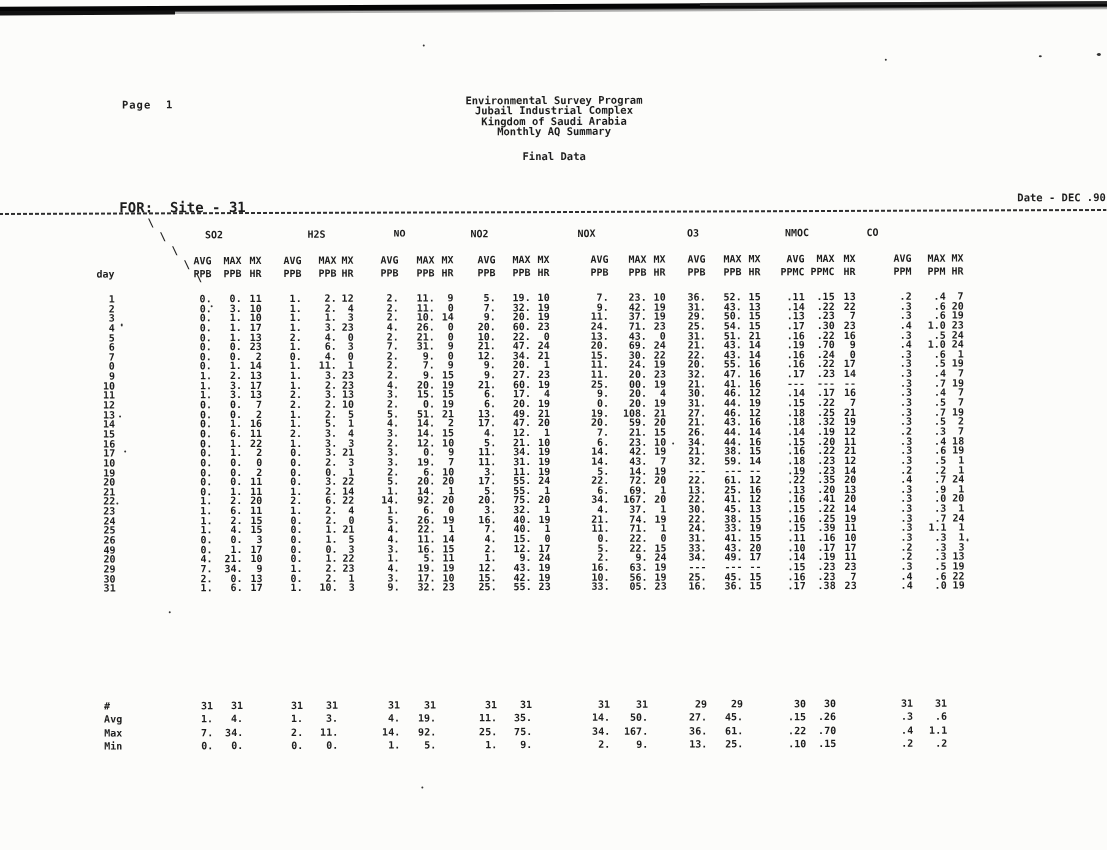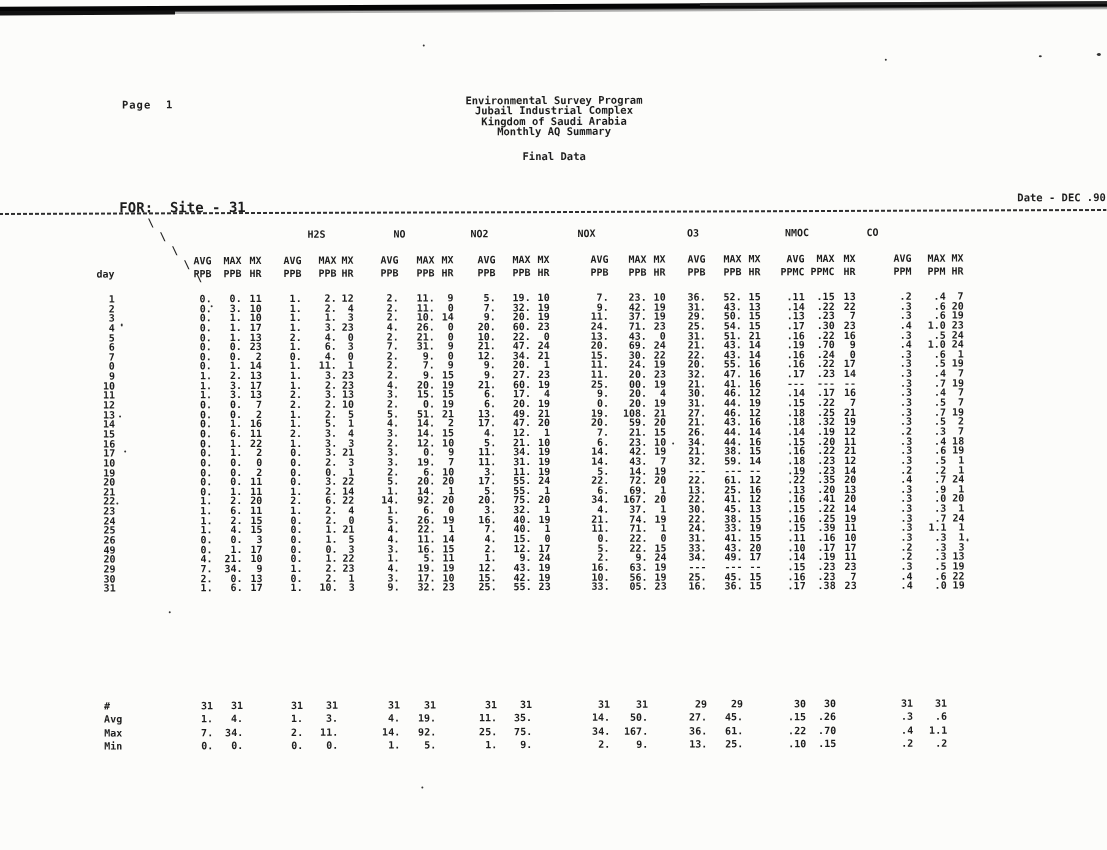--- a/index.html
+++ b/index.html
@@ -28,21 +28,21 @@
   .diag span{position:absolute;font-weight:bold;font-size:11px;color:#222;}
 
   .aqtable{position:absolute;left:95px;top:228px;width:880px;font-size:10px;font-weight:bold;
     --cols:20px 97px 30px 20px 40px 35px 17px 45px 36px 19px 42px 35px 19px 59px 38px 19px 40px 36px 19px 44px 30px 21px 56px 34px 18px;}
   .trow{display:grid;grid-template-columns:var(--cols);}
   .cell{text-align:right;white-space:pre;overflow:visible;}
   .grouprow{height:26px;}
   .ghead{text-align:center;}
   .g0{grid-column:2/span 3;transform:translateX(26px);}
   .g1{grid-column:5/span 3;transform:translateX(9px);}
-  .g2{grid-column:8/span 3;transform:translateX(-4px);}
+  .g2{grid-column:8/span 3;transform:translateX(-4px);font-family:Liberation Mono, monospace;}
   .g3{grid-column:11/span 3;transform:translateX(-22px);}
   .g4{grid-column:14/span 3;transform:translateX(-21px);}
   .g5{grid-column:17/span 3;transform:translateX(-20px);}
   .g6{grid-column:20/span 3;transform:translateX(-11px);}
   .g7{grid-column:23/span 3;transform:translateX(-37px);}
   .hdr .trow{height:13px;}
   .hdr .trow:nth-child(2) .c0{text-align:right;}
   .tbody{margin-top:13px;}
   .tbody .trow{height:9.65px;line-height:9.65px;}
   .tsum{margin-top:106px;}
@@ -80,20 +80,21 @@
   <div class="diag">
     <span style="left:148px;top:215px">\</span>
     <span style="left:160px;top:229px">\</span>
     <span style="left:172px;top:243px">\</span>
     <span style="left:184px;top:257px">\</span>
     <span style="left:196px;top:270px">\</span>
   </div>
 
   <div class="aqtable">
     <div class="trow grouprow">
+      <span class="ghead g0">SO2</span>
       <span class="ghead g1">H2S</span>
       <span class="ghead g2">NO</span>
       <span class="ghead g3">NO2</span>
       <span class="ghead g4">NOX</span>
       <span class="ghead g5">O3</span>
       <span class="ghead g6">NMOC</span>
       <span class="ghead g7">CO</span>
     </div>
     <div class="hdr">
         <div class="trow">

